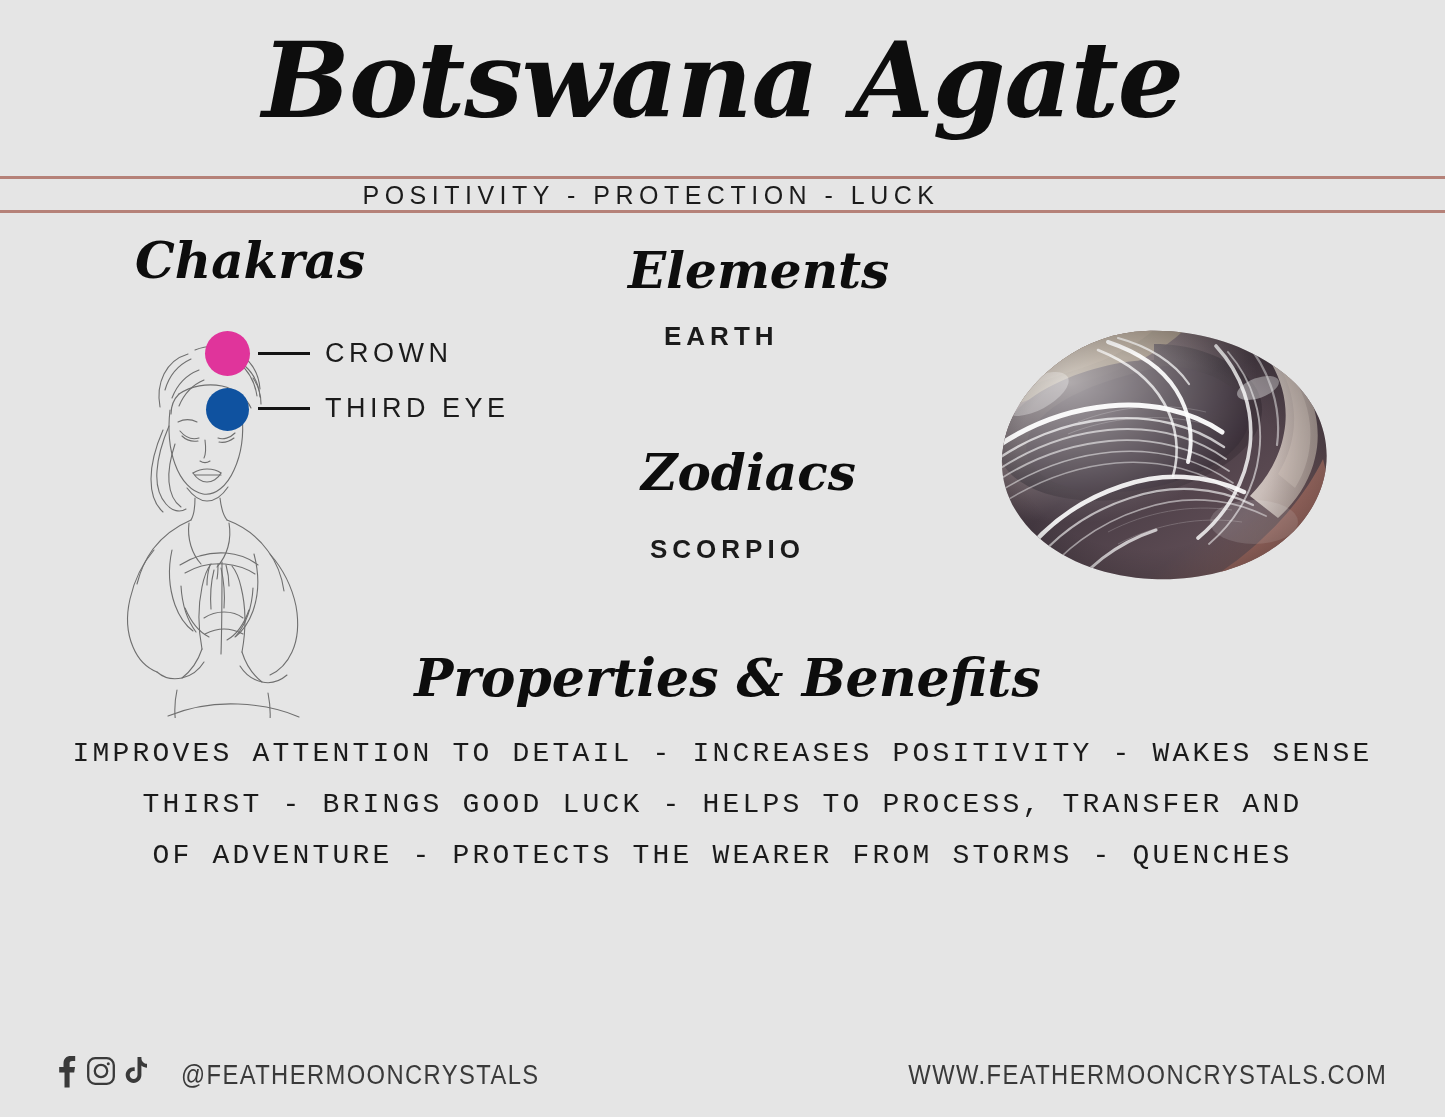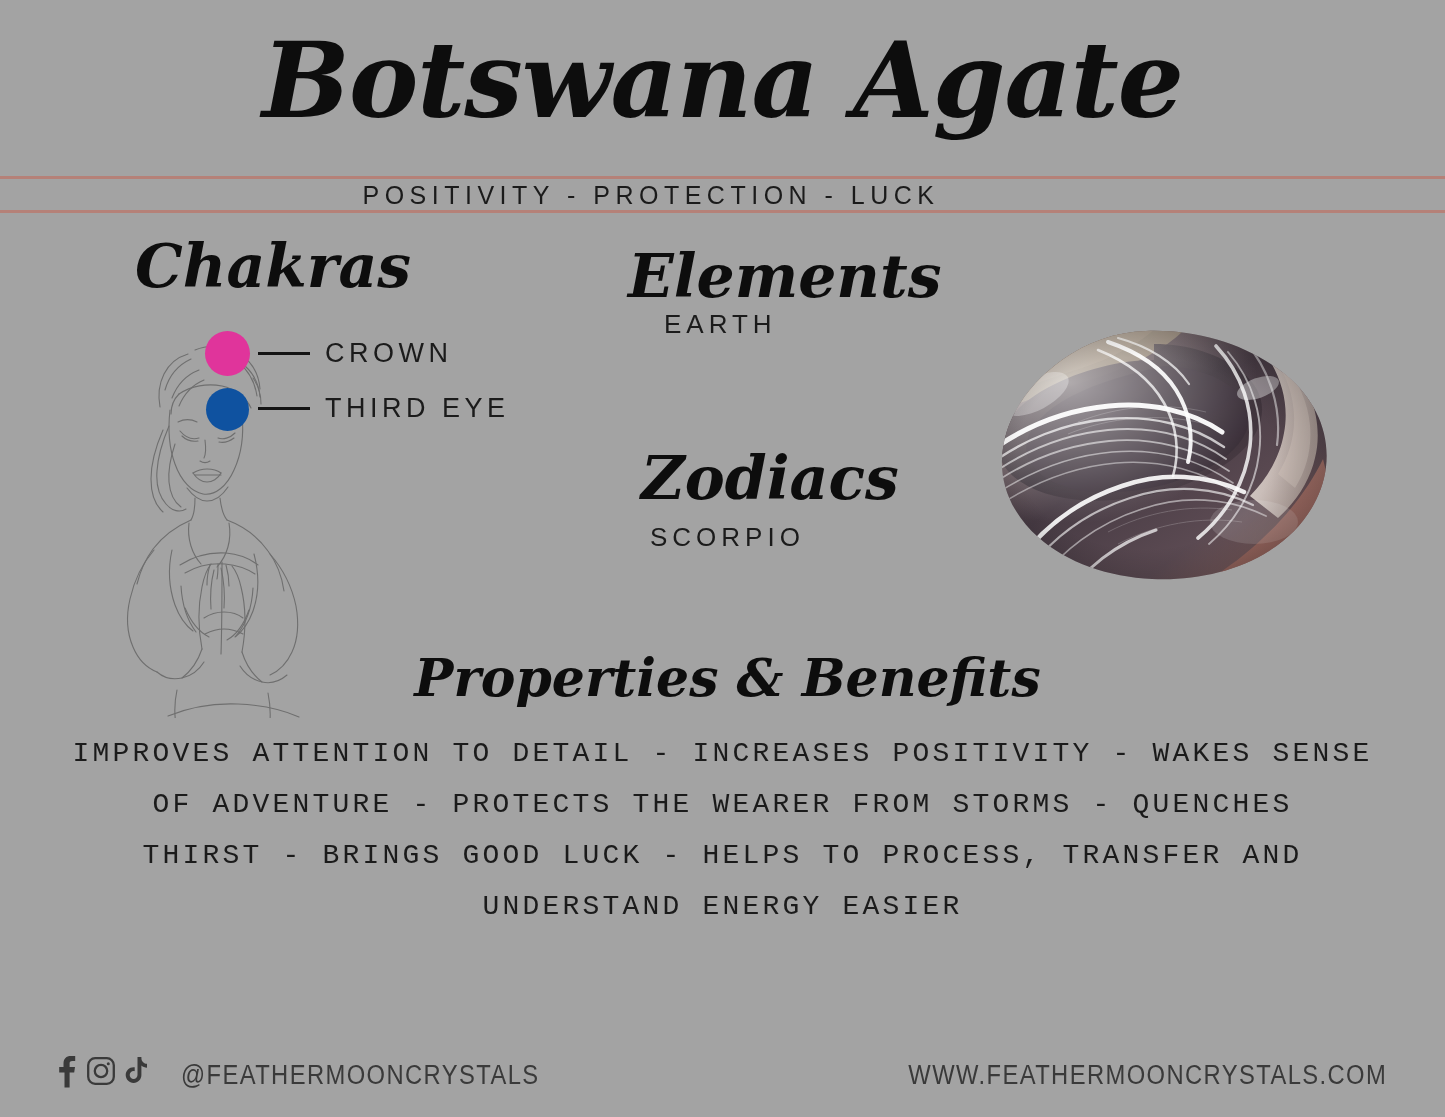--- a/index.html
+++ b/index.html
@@ -8,21 +8,21 @@
     width: 1445px;
     height: 1117px;
     background: #ffffff;
     font-family: "Liberation Sans", sans-serif;
   }
 
   #card {
     position: relative;
     width: 1445px;
     height: 1117px;
-    background: #a3a3a3;
+    background: #e5e5e5;
     overflow: hidden;
   }
 
   
   .title {
     position: absolute;
     left: 0;
     top: 18px;
     width: 1445px;
     text-align: center;
@@ -63,39 +63,40 @@
     color: #1b1b1b;
     white-space: nowrap;
   }
 
   
   .script-head {
     position: absolute;
     font-family: "DejaVu Serif", serif;
     font-style: italic;
     font-weight: 700;
-    font-size: 60px;
+    font-size: 50px;
     line-height: 1;
     color: #0d0d0d;
     white-space: nowrap;
   }
   .script-head.chakras   { left: 135px; top: 236px; }
   .script-head.elements  { left: 628px; top: 238px; margin-top: 8px; }
   .script-head.zodiacs   { left: 641px; top: 448px; }
   .script-head.props     { left: 0; top: 652px; width: 1445px; text-align: center; font-size: 52px; padding-left: 10px; }
 
   
   .value-label {
     position: absolute;
     font-family: "Liberation Sans", sans-serif;
-    font-weight: 400;
+    font-weight: 700;
     font-size: 26px;
     letter-spacing: 5px;
     color: #1b1b1b;
     white-space: nowrap;
+    margin-top: 12px;
   }
   .value-label.earth   { left: 664px; top: 309px; }
   .value-label.scorpio { left: 650px; top: 522px; }
 
   
   #chakra-figure {
     position: absolute;
     left: 48px;
     top: 318px;
     width: 350px;
@@ -420,23 +421,22 @@
         <ellipse cx="300" cy="62" rx="22" ry="10" fill="#ffffff" opacity="0.4" transform="rotate(-20 300 62)"></ellipse>
         <ellipse cx="296" cy="196" rx="44" ry="22" fill="#ffffff" opacity="0.14"></ellipse>
         <rect x="0" y="0" width="374" height="282" fill="url(#gloss)"></rect>
         <rect x="0" y="0" width="374" height="282" fill="url(#vig)"></rect>
       </g>
     </svg>
   </div>
 
   <div id="properties-text">
     <span class="ptline">IMPROVES ATTENTION TO DETAIL - INCREASES POSITIVITY - WAKES SENSE</span>
+    <span class="ptline">THIRST - BRINGS GOOD LUCK - HELPS TO PROCESS, TRANSFER AND</span>
     <span class="ptline">OF ADVENTURE - PROTECTS THE WEARER FROM STORMS - QUENCHES</span>
-    <span class="ptline">THIRST - BRINGS GOOD LUCK - HELPS TO PROCESS, TRANSFER AND</span>
-    <span class="ptline">UNDERSTAND ENERGY EASIER</span>
   </div>
 
   <div id="footer">
     <div class="social-row">
       <span>
         <svg width="22" height="34" viewBox="0 0 22 34" fill="#3a3a3a">
           <path d="M14.6 33.5V18.6h4.6l.8-5.5h-5.4V9.7c0-1.6.5-2.7 2.8-2.7h2.8V2.1c-.5-.1-2.3-.2-4.4-.2-4.4 0-7.3 2.6-7.3 7.5v3.7H4.2v5.5h5.3v14.9h5.1Z"></path>
         </svg>
       </span>
       <span>

